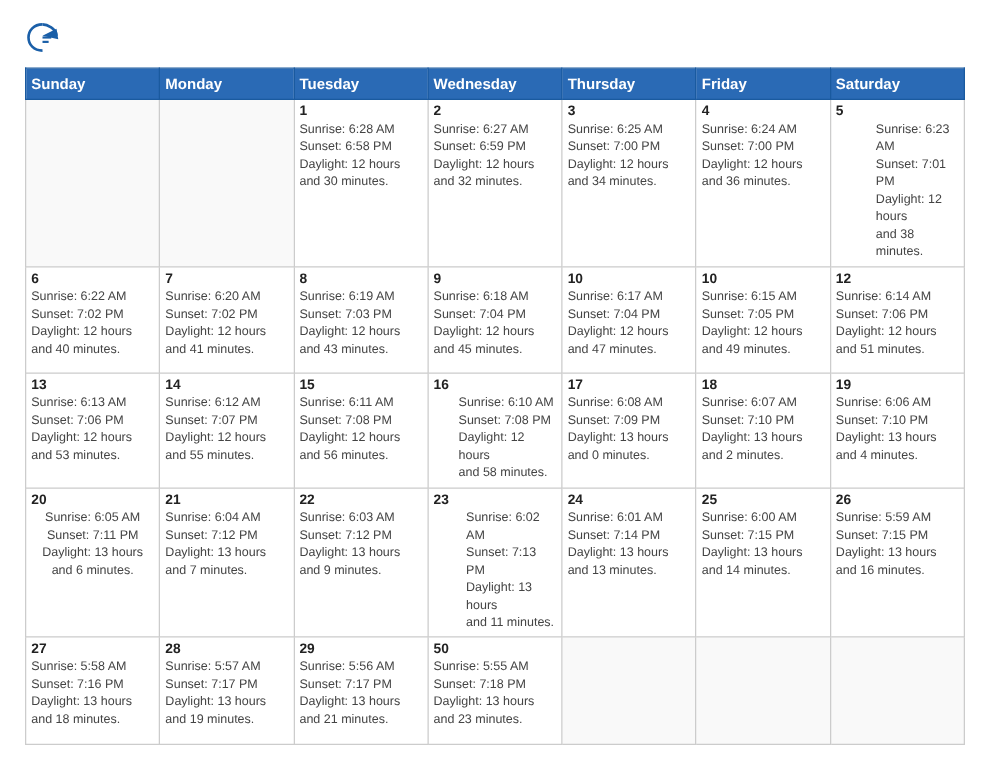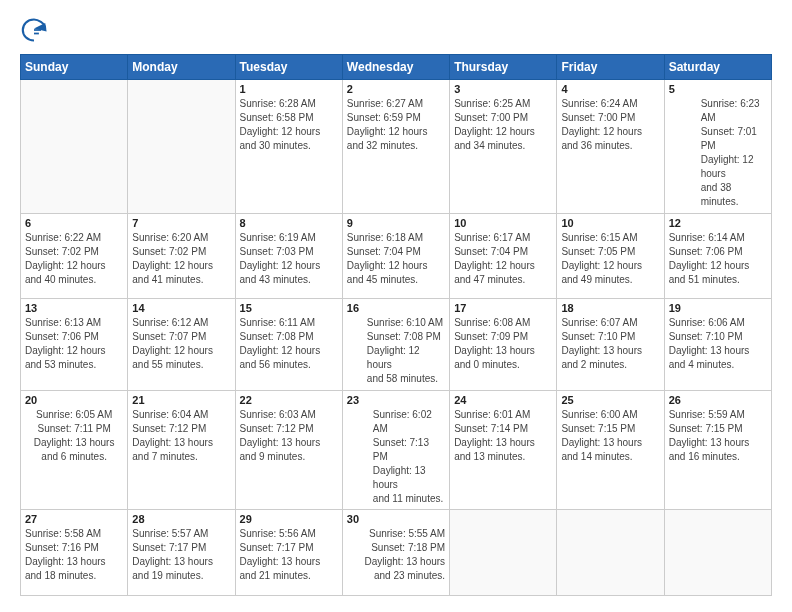--- a/index.html
+++ b/index.html
@@ -348,22 +348,22 @@
 and 19 minutes.</div>
           </td>
           <td>
             <span class="day-number">29</span>
             <div class="day-info" style="white-space: pre-line;">Sunrise: 5:56 AM
 Sunset: 7:17 PM
 Daylight: 13 hours
 and 21 minutes.</div>
           </td>
           <td>
-            <span class="day-number">30</span>
-            <div class="day-info" style="white-space: pre-line; text-align: right;">Sunrise: 5:55 AM
+            <span class="day-number">50</span>
+            <div class="day-info" style="white-space: pre-line;">Sunrise: 5:55 AM
 Sunset: 7:18 PM
 Daylight: 13 hours
 and 23 minutes.</div>
           </td>
           <td class="empty"></td>
           <td class="empty"></td>
           <td class="empty"></td>
         </tr>
       </tbody>
   </table>

